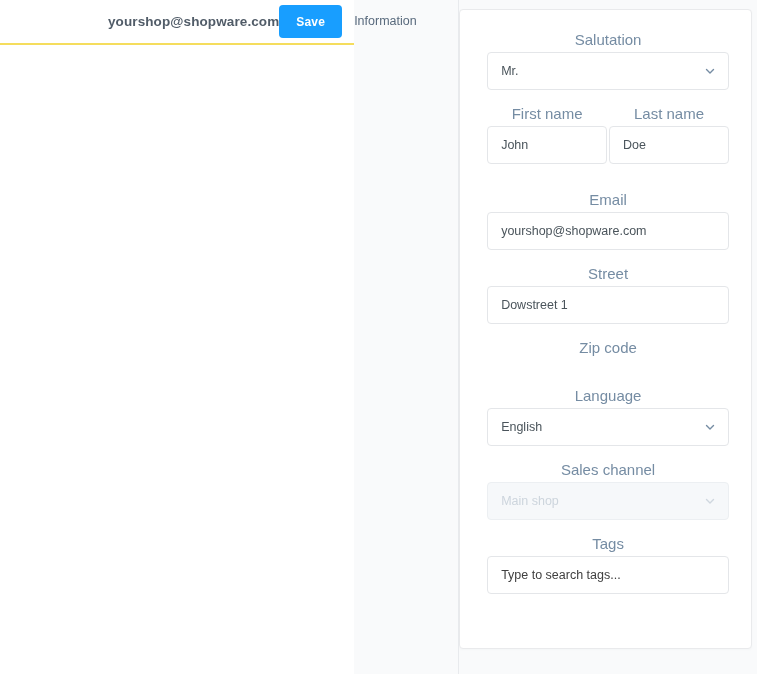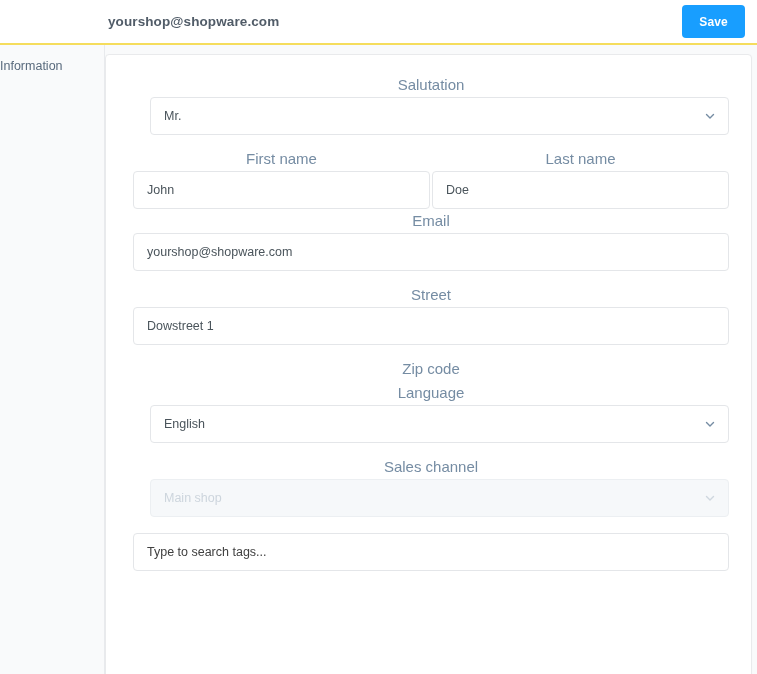--- a/index.html
+++ b/index.html
@@ -15,21 +15,21 @@
     background: #ffffff;
     color: #4a545b;
     -webkit-font-smoothing: antialiased;
   }
 
   .app {
     width: 757px;
     height: 674px;
     position: relative;
     display: flex;
-    flex-direction: column;
+    flex-direction: row;
     background: #ffffff;
   }
 
   
   .header {
     height: 45px;
     flex: 0 0 45px;
     background: #ffffff;
     border-bottom: 2px solid #f5dd5d;
     display: flex;
@@ -116,21 +116,21 @@
   
   .field {
     margin-bottom: 16px;
   }
 
   .field:last-child { margin-bottom: 0; }
 
   .field-row {
     display: flex;
     gap: 2px;
-    margin-bottom: 4px;
+    margin-bottom: 28px;
   }
 
   .field-row > .field {
     flex: 1 1 0;
     min-width: 0;
     margin-bottom: 0;
   }
 
   .field-label {
     display: block;
@@ -145,21 +145,21 @@
     position: relative;
     height: 38px;
     border: 1px solid #e4e6e9;
     border-radius: 4px;
     background: #ffffff;
     display: flex;
     align-items: center;
     padding: 0 13px;
   }
 
-  .field-control.is-select { padding-right: 34px; margin-left: 17px; }
+  .field-control.is-select { padding-right: 34px; }
 
   .field-control.is-disabled {
     background: #f6f8fa;
     border-color: #eceff2;
   }
 
   .field-value {
     font-size: 12.5px;
     color: #4a545b;
     line-height: 16px;
@@ -272,20 +272,21 @@
             <span class="field-value">Main shop</span>
             <span class="chevron">
               <svg viewBox="0 0 12 12" fill="none" xmlns="http://www.w3.org/2000/svg">
                 <path d="M2.5 4.5L6 8L9.5 4.5" stroke="currentColor" stroke-width="1.4" stroke-linecap="round" stroke-linejoin="round"></path>
               </svg>
             </span>
           </div>
         </div>
 
         <div class="field">
+          <span class="field-label">Tags</span>
           <div class="field-control">
             <span class="field-value is-placeholder">Type to search tags...</span>
           </div>
         </div>
 
       </div>
     </div>
 
   </div>
 </div>

